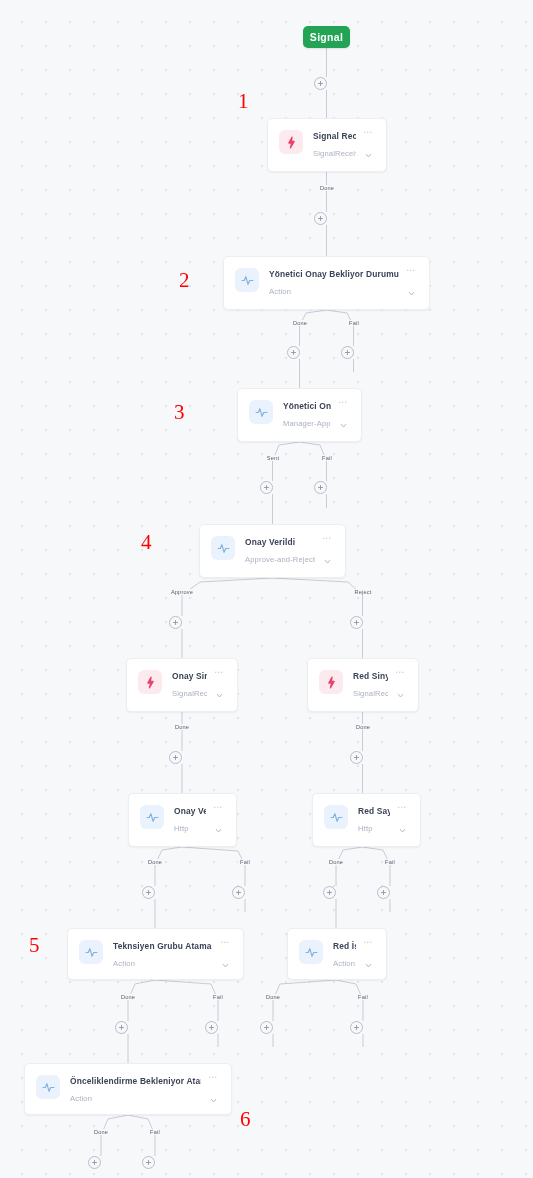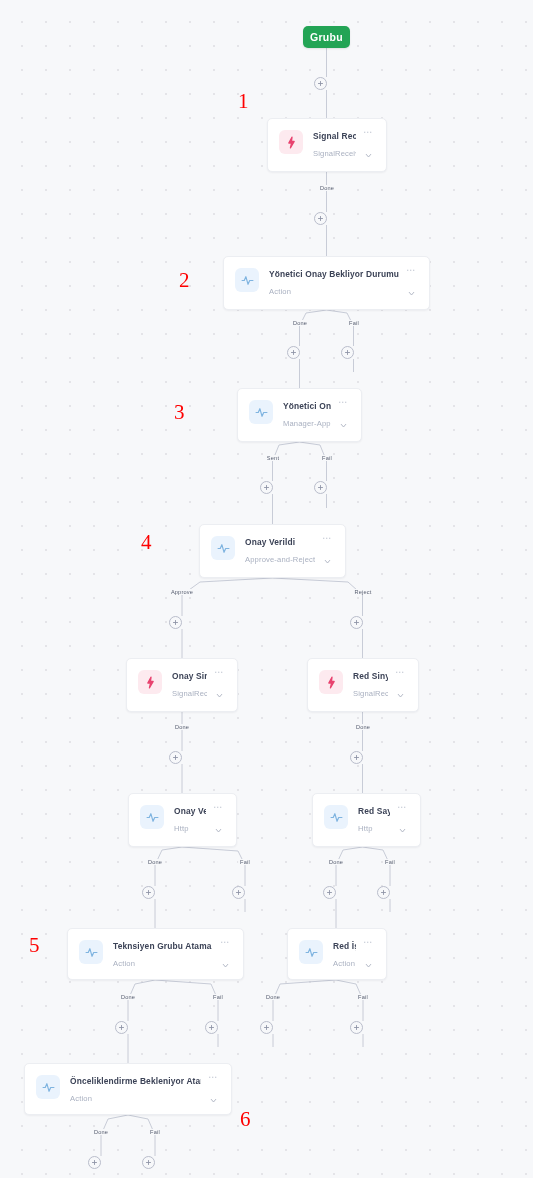--- a/index.html
+++ b/index.html
@@ -237,21 +237,21 @@
       <path d="M363 1034 L363 1047"></path>
 
       <path d="M128 1115 L108 1119 L101 1135"></path>
       <path d="M101 1135 L101 1156"></path>
       <path d="M128 1115 L148 1119 L155 1135"></path>
       <path d="M155 1135 L155 1156"></path>
     </g>
   </svg>
 
   <div class="start-node" id="start-node" style="left: 303px; top: 26px; width: 47px; height: 22px;">
-    <span>Grubu</span>
+    <span>Signal</span>
   </div>
 
   <div id="nodes-layer">
       <div class="node" style="left: 267px; top: 118px; width: 120px; height: 54px;">
         <span class="node-icon signal">
           <svg width="13" height="13" viewBox="0 0 24 24" fill="none" stroke="#e8436f" stroke-width="2.3" stroke-linecap="round" stroke-linejoin="round">
             <path d="M13 2 L7 13 L12 13 L10 22 L17 10 L12 10 Z" fill="#e8436f"></path>
           </svg>
         </span>
         <span class="node-body">

